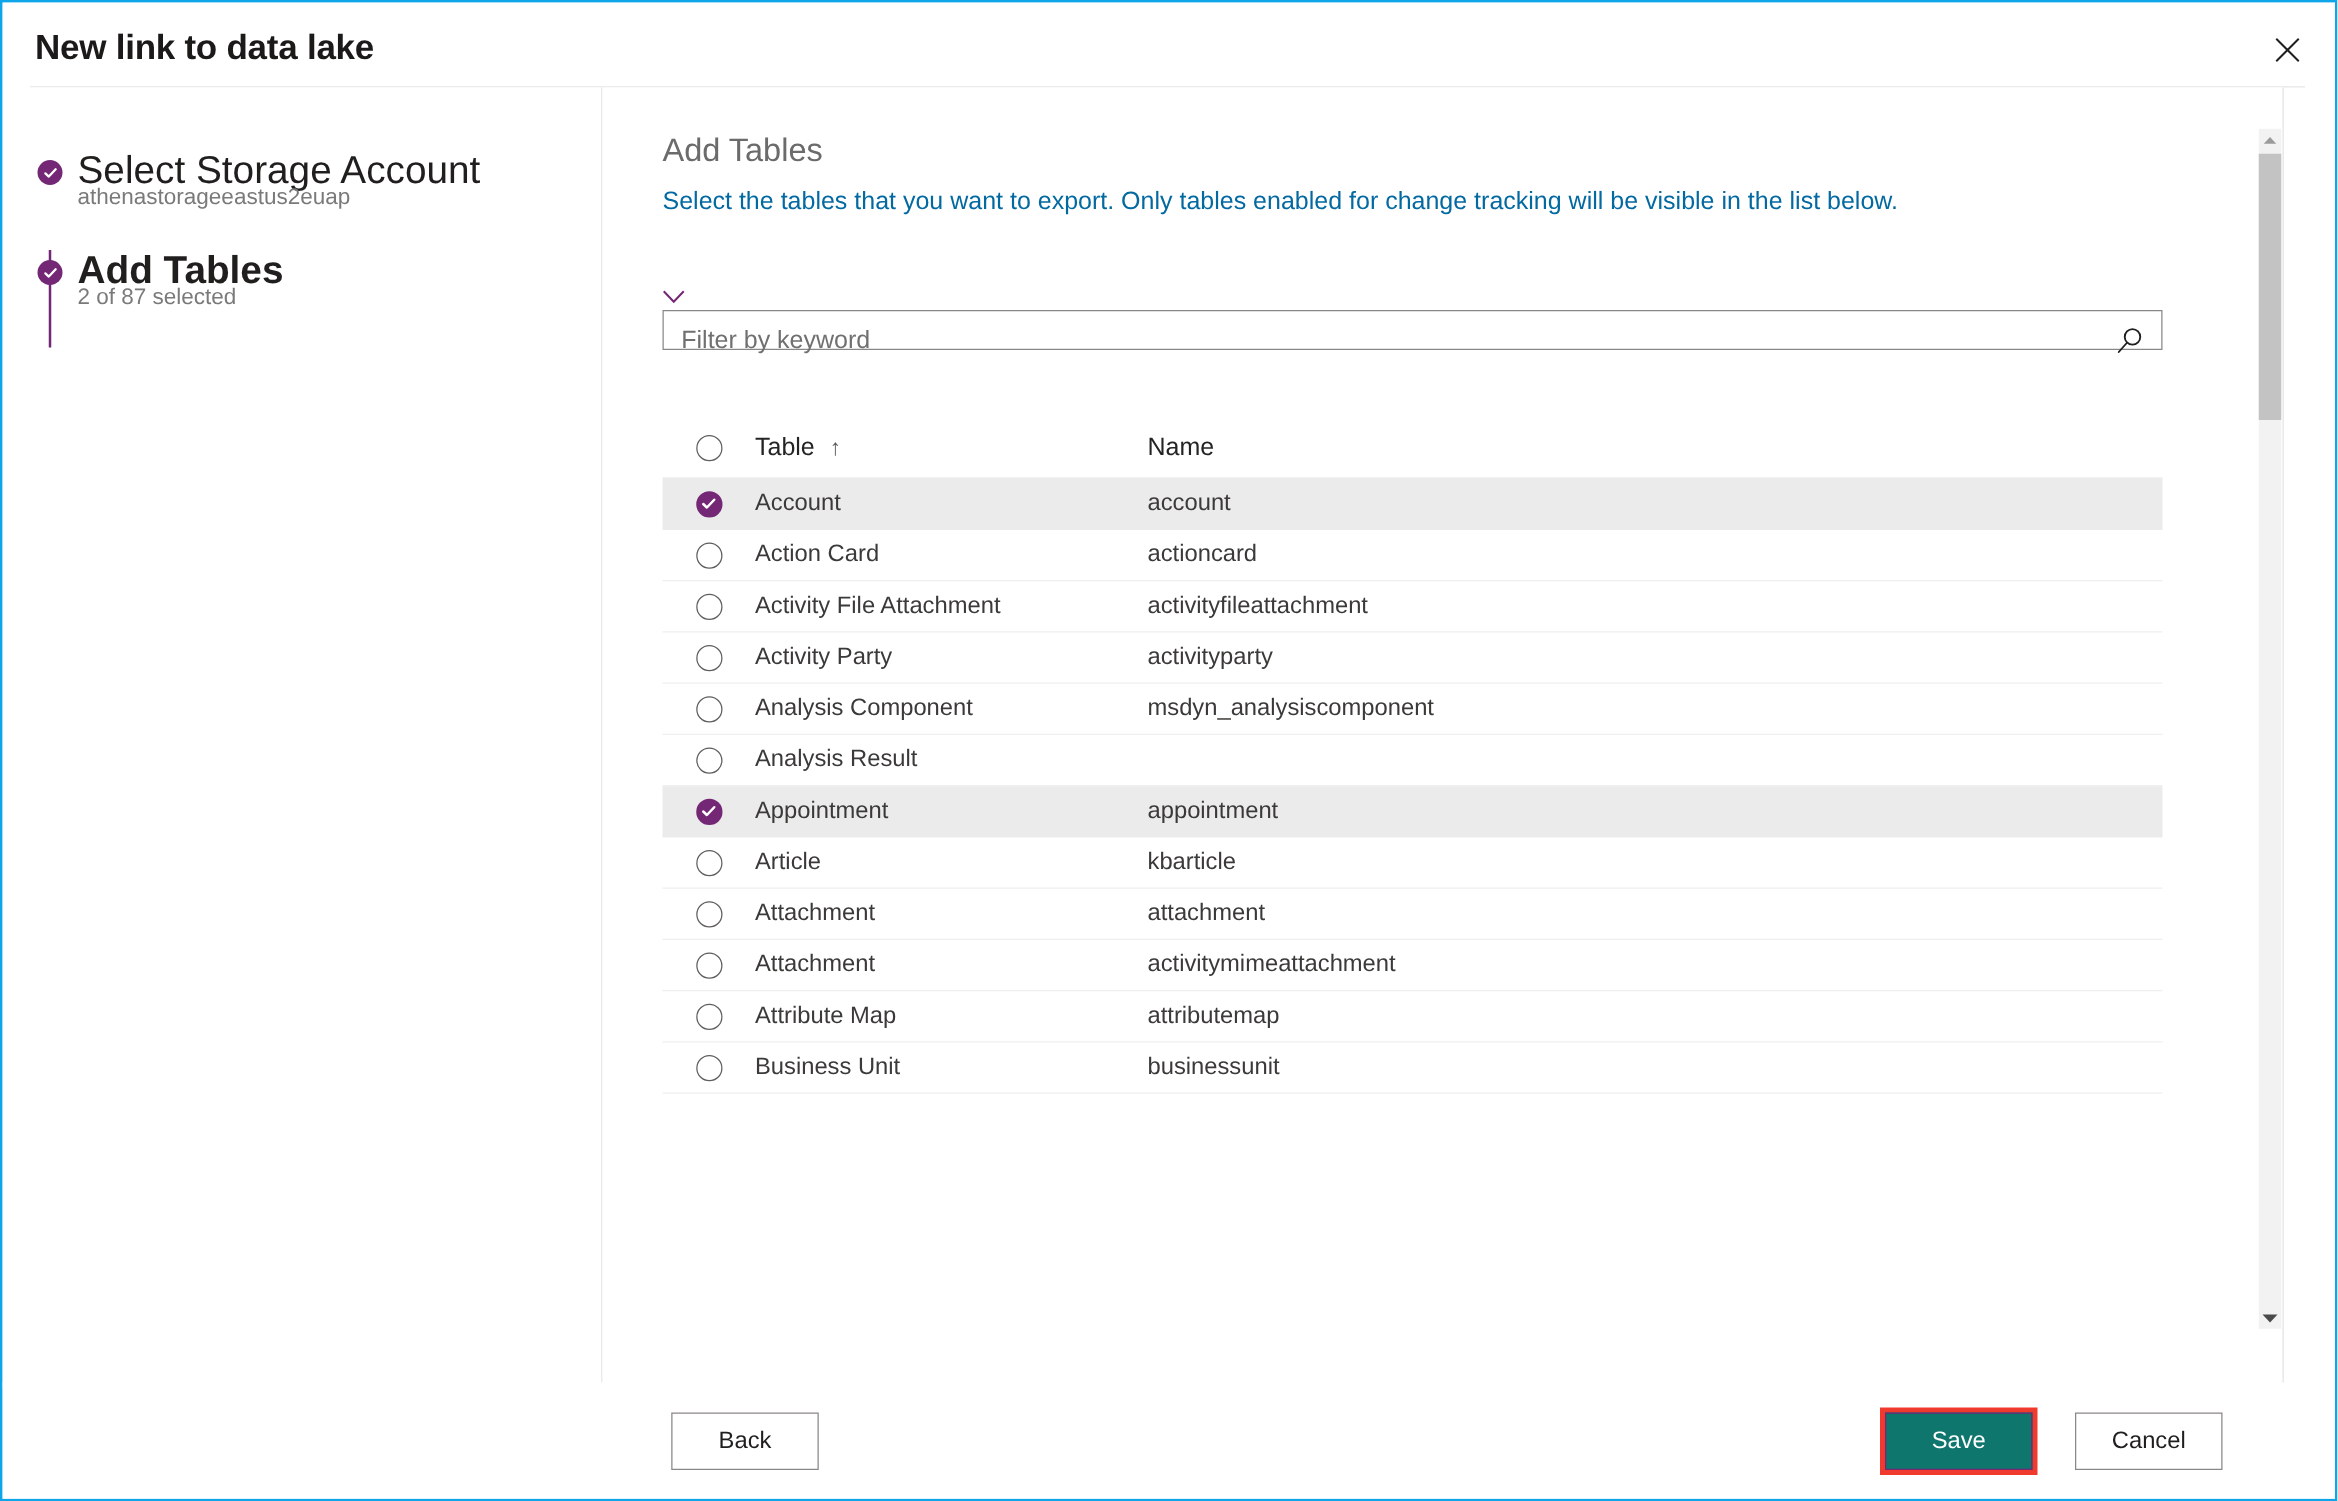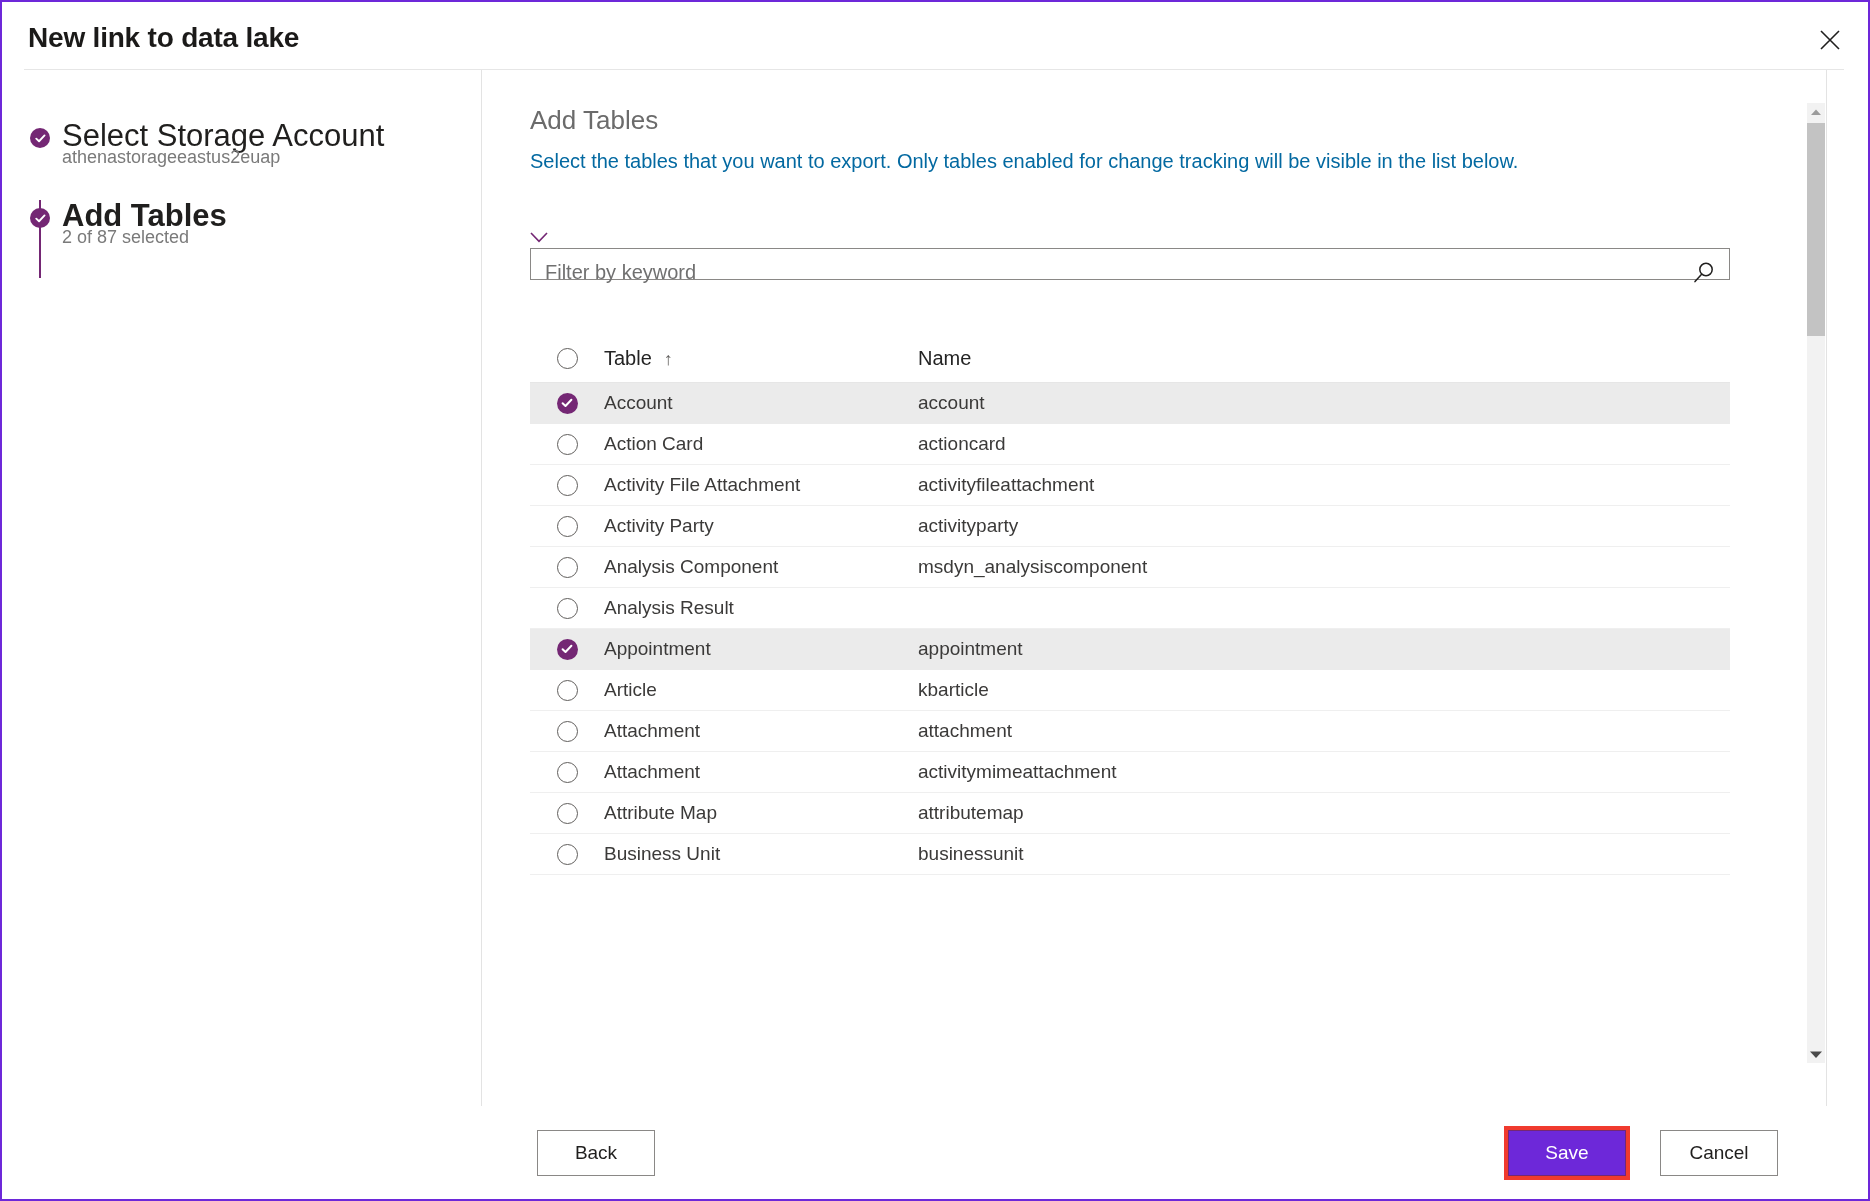--- a/index.html
+++ b/index.html
@@ -7,21 +7,21 @@
     margin: 0; padding: 0;
     width: 1870px; height: 1201px;
     background: #ffffff;
     font-family: "Liberation Sans", sans-serif;
     -webkit-font-smoothing: antialiased;
   }
   #dialog {
     position: relative;
     width: 1870px; height: 1201px;
     background: #ffffff;
-    border: 2px solid #6d28d9;
+    border: 2px solid #0ea5e9;
     overflow: hidden;
   }
 
   
   #titlebar {
     position: absolute; left: 0; top: 0;
     width: 100%; height: 68px;
     background: #ffffff;
   }
   #dialog-title {
@@ -205,21 +205,21 @@
     border: 1px solid #8a8886;
     background: #ffffff;
     font-size: 19px; color: #201f1e;
     font-family: "Liberation Sans", sans-serif;
     display: flex; align-items: center; justify-content: center;
     cursor: pointer;
   }
   #back-button { left: 535px; top: 24px; width: 118px; }
   #save-button {
     right: 242px; top: 24px; width: 118px;
-    background: #6d28d9; color: #ffffff;
+    background: #0f766e; color: #ffffff;
     border: 1px solid #742774;
     box-shadow: 0 0 0 4px #f03a2e;
   }
   #cancel-button { right: 90px; top: 24px; width: 118px; }
 </style>
 </head>
 <body>
 
 <div id="dialog">
 

